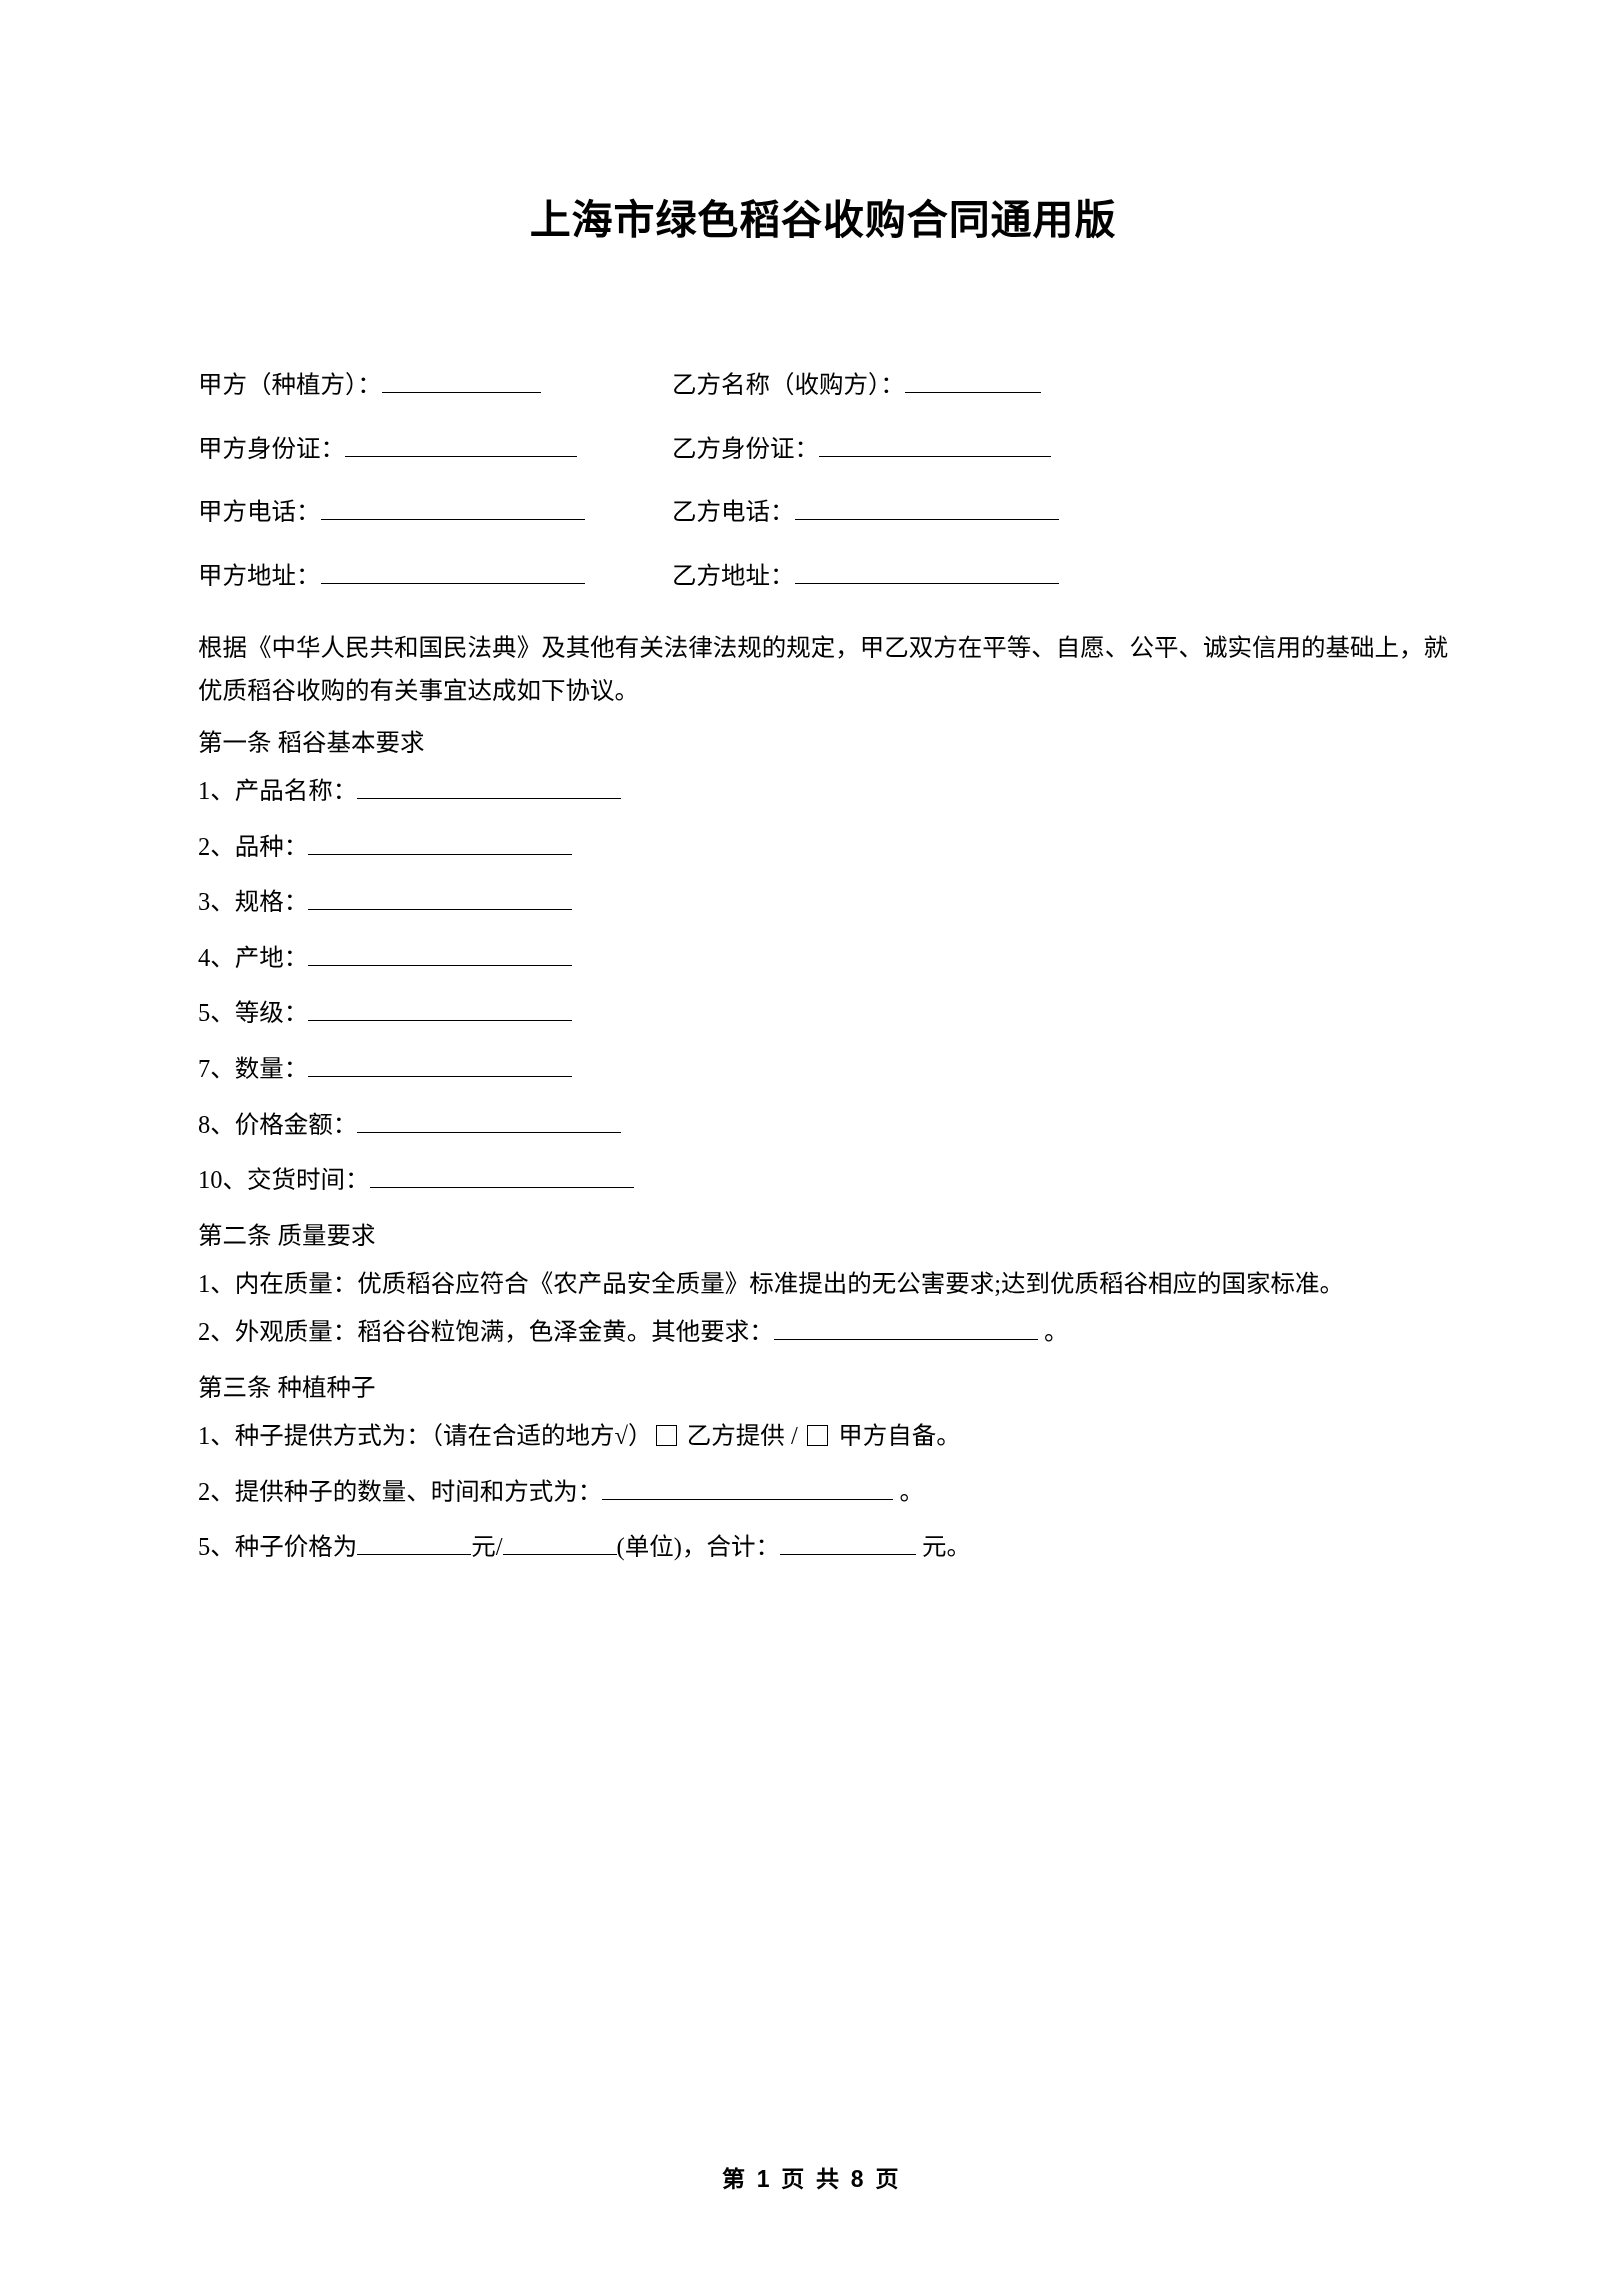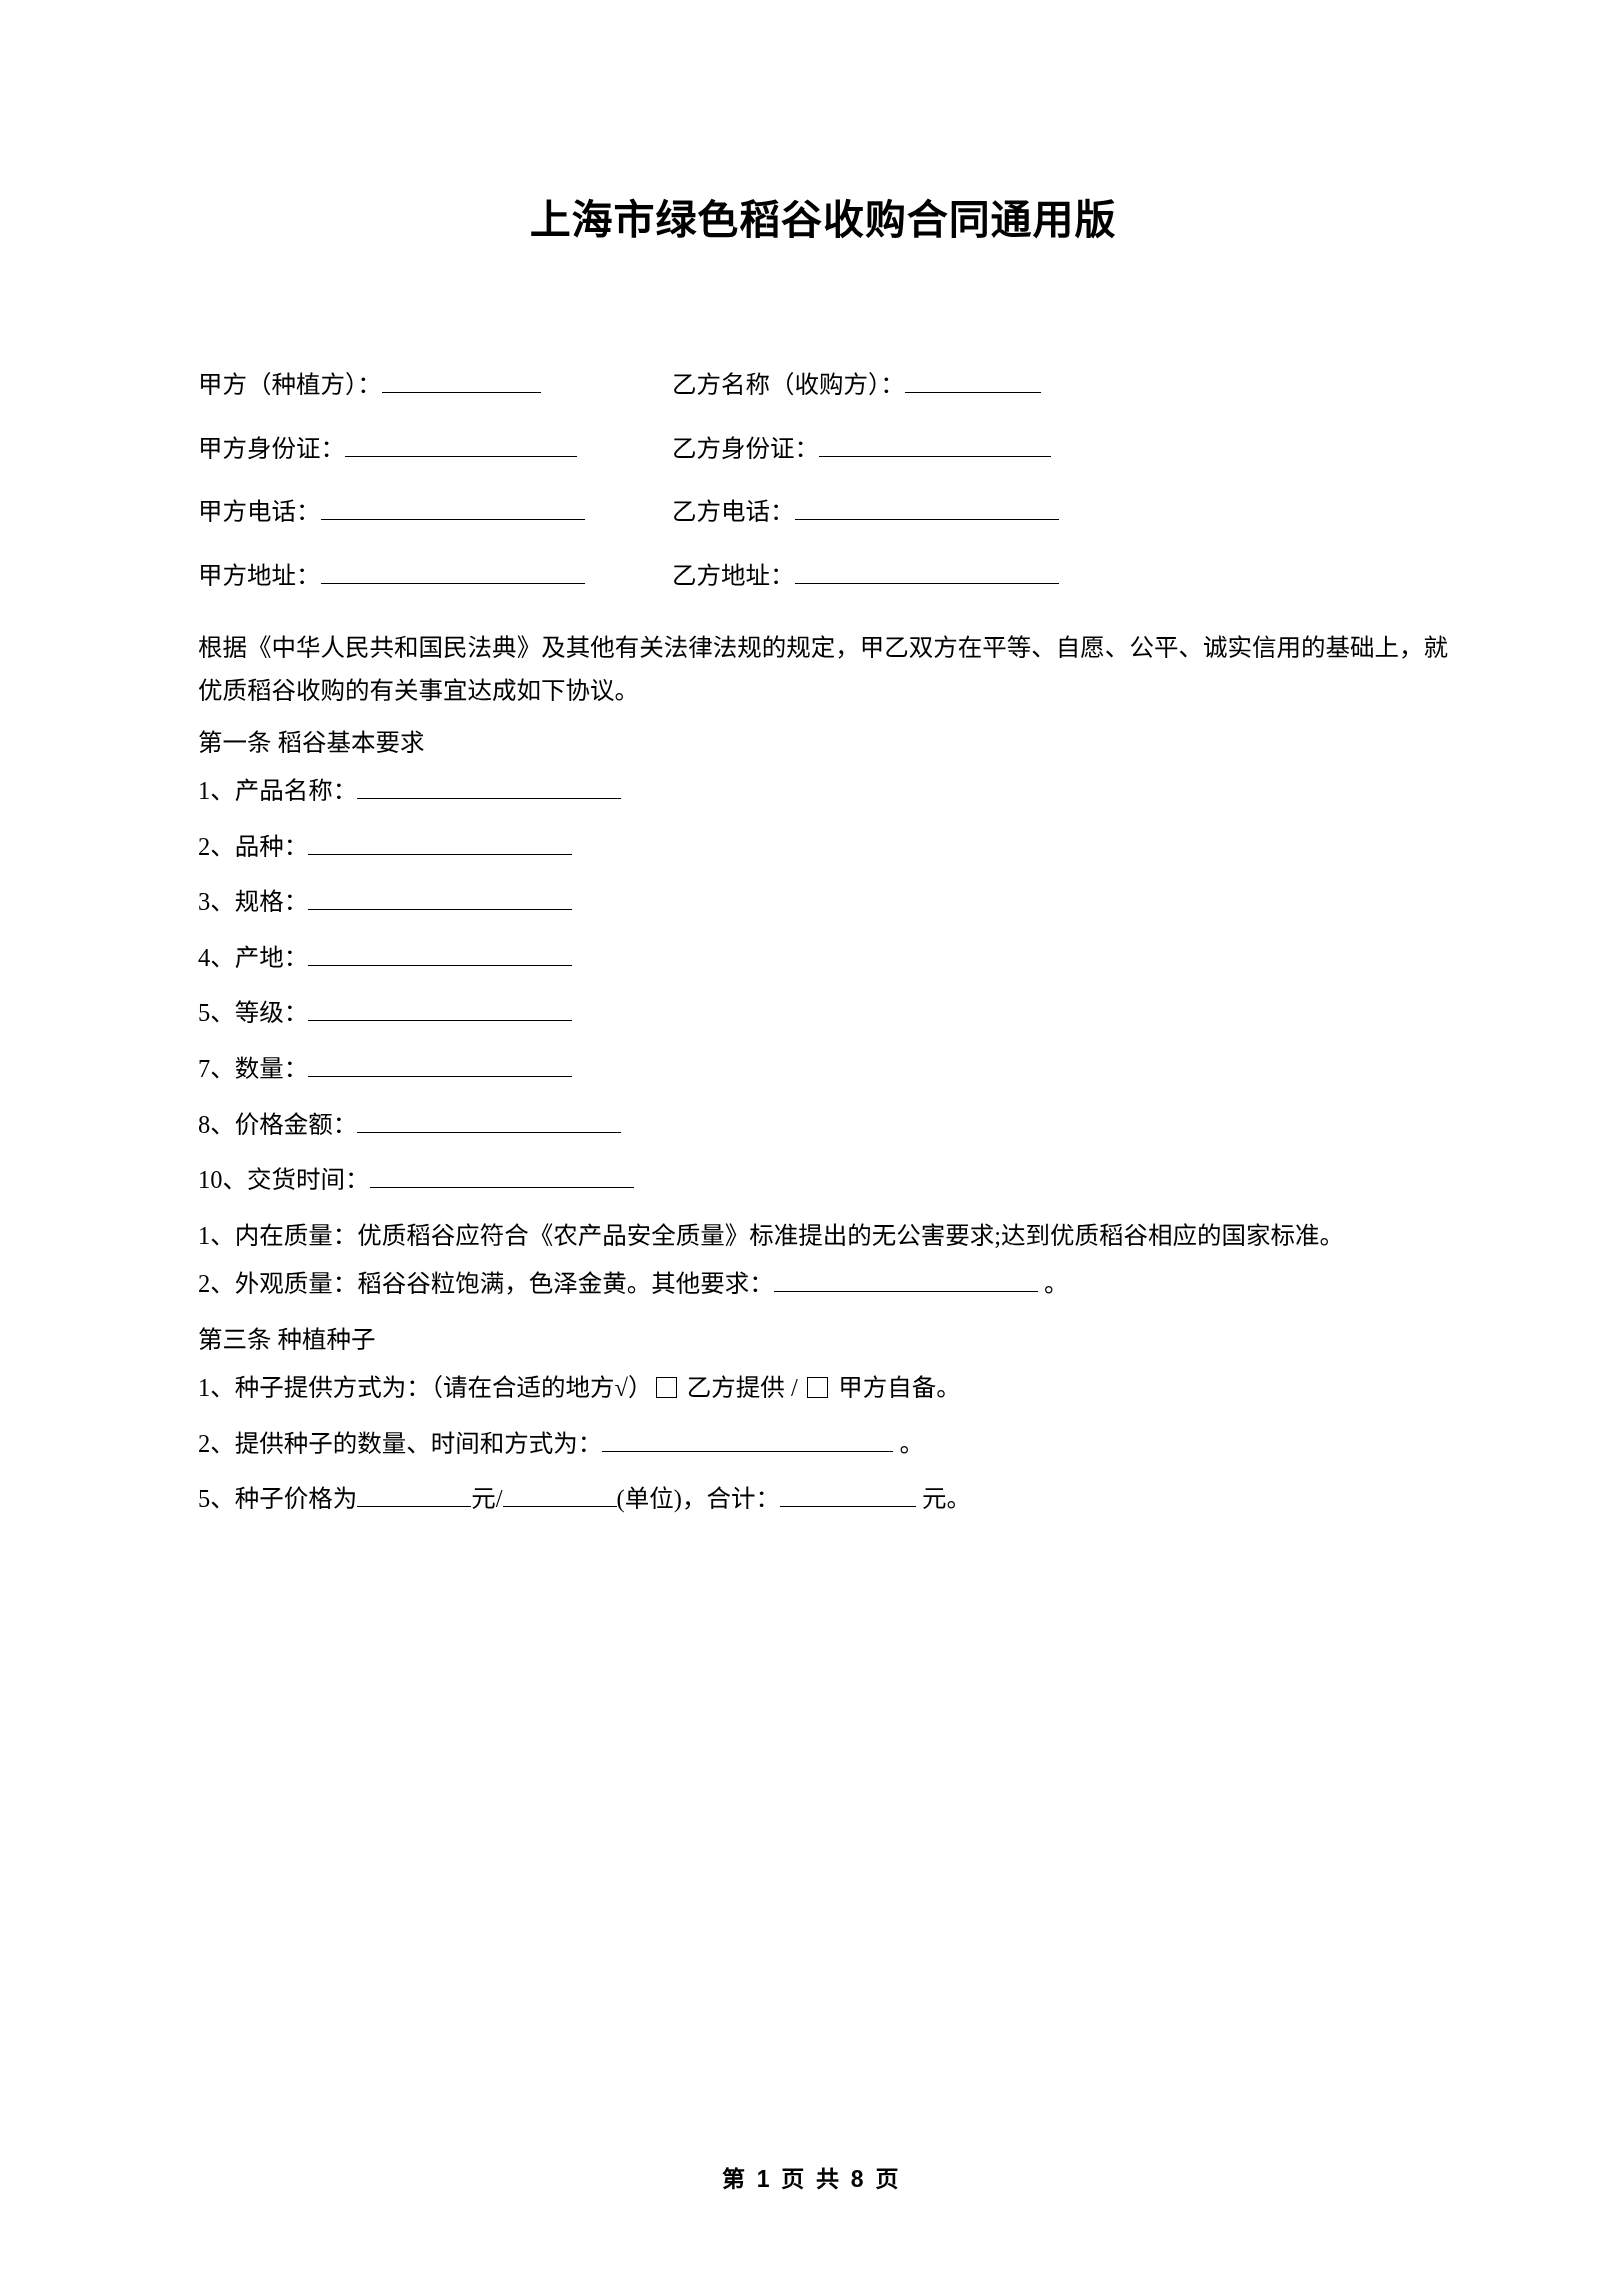--- a/index.html
+++ b/index.html
@@ -172,20 +172,21 @@
     <div class="item">
       <span>7、数量：</span><span class="line l-180"></span>
     </div>
     <div class="item">
       <span>8、价格金额：</span><span class="line l-180"></span>
     </div>
     <div class="item">
       <span>10、交货时间：</span><span class="line l-180"></span>
     </div>
 
+    <div class="section-head">第二条  质量要求</div>
 
     <p class="para">1、内在质量：优质稻谷应符合《农产品安全质量》标准提出的无公害要求;达到优质稻谷相应的国家标准。</p>
 
     <div class="item">
       <span>2、外观质量：稻谷谷粒饱满，色泽金黄。其他要求：</span><span class="line l-180"></span><span> 。</span>
     </div>
 
     <div class="section-head">第三条  种植种子</div>
 
     <div class="item">

